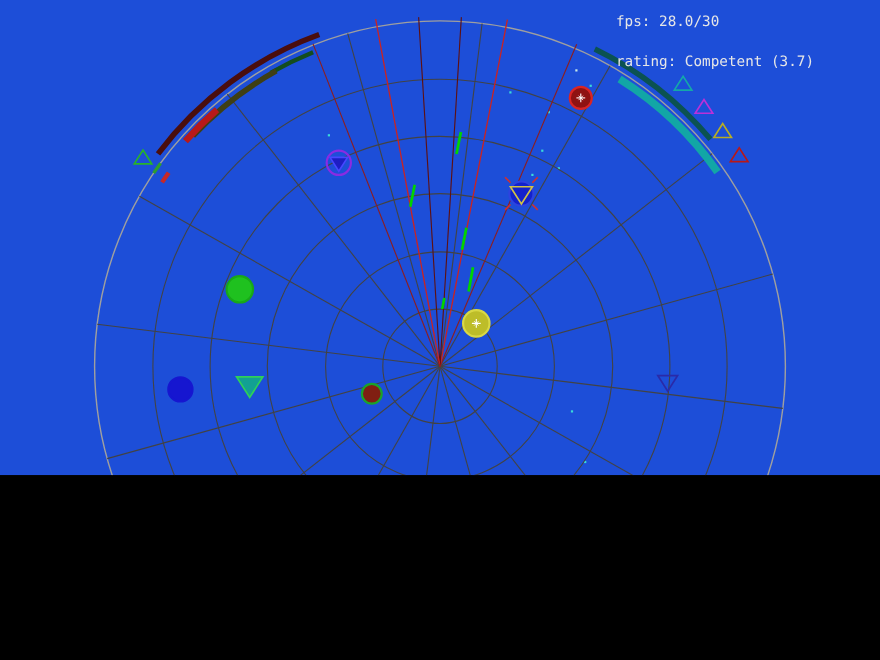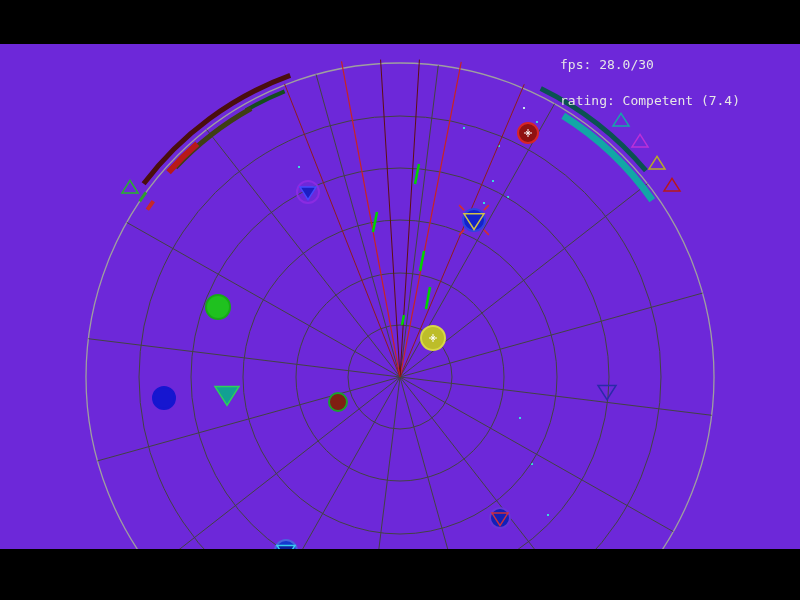--- a/index.html
+++ b/index.html
@@ -1,22 +1,21 @@
 <!DOCTYPE html>
 <html><head>
 <meta charset="utf-8">
 <style>
   html, body { margin: 0; padding: 0; background: #000; }
   .screen {
     position: relative;
-    width: 800px; height: 505px;
-    background: #6d28d9;
+    width: 800px; height: 432px;
+    background: #1d4ed8;
     overflow: hidden;
     font-family: "DejaVu Sans Mono", monospace;
-    margin-top: 44px;
   }
   .hud-label {
     position: absolute;
     color: #e6e6e6;
     font-size: 13px;
     line-height: 13px;
     white-space: pre;
     user-select: none;
   }
   #fps-label    { left: 560px; top: 14px; }
@@ -144,14 +143,14 @@
       </g>
       <g>
         <polygon points="122,148.96 138,148.96 130,136.4" fill="none" stroke="#28b428" stroke-width="1.5"></polygon>
         <polygon points="613,81.96 629,81.96 621,69.4" fill="none" stroke="#14a8a8" stroke-width="1.5"></polygon>
         <polygon points="632,102.96 648,102.96 640,90.4" fill="none" stroke="#bb30d8" stroke-width="1.5"></polygon>
         <polygon points="649,124.96 665,124.96 657,112.4" fill="none" stroke="#b8ad24" stroke-width="1.5"></polygon>
         <polygon points="664,146.96 680,146.96 672,134.4" fill="none" stroke="#b81818" stroke-width="1.5"></polygon>
       </g>
     </svg>
   <div class="hud-label" id="fps-label">fps: 28.0/30</div>
-  <div class="hud-label" id="rating-label">rating: Competent (7.4)</div>
+  <div class="hud-label" id="rating-label">rating: Competent (3.7)</div>
 </div>
 
 </body></html>

